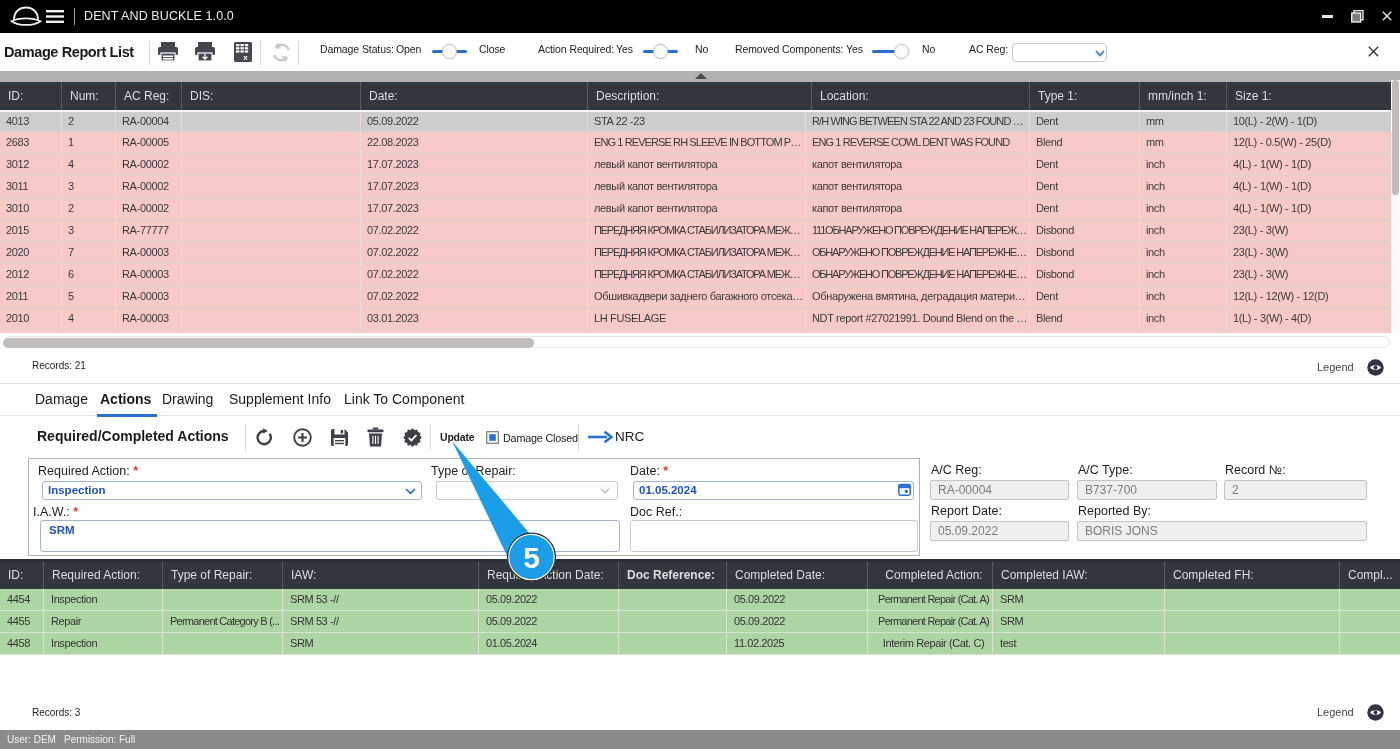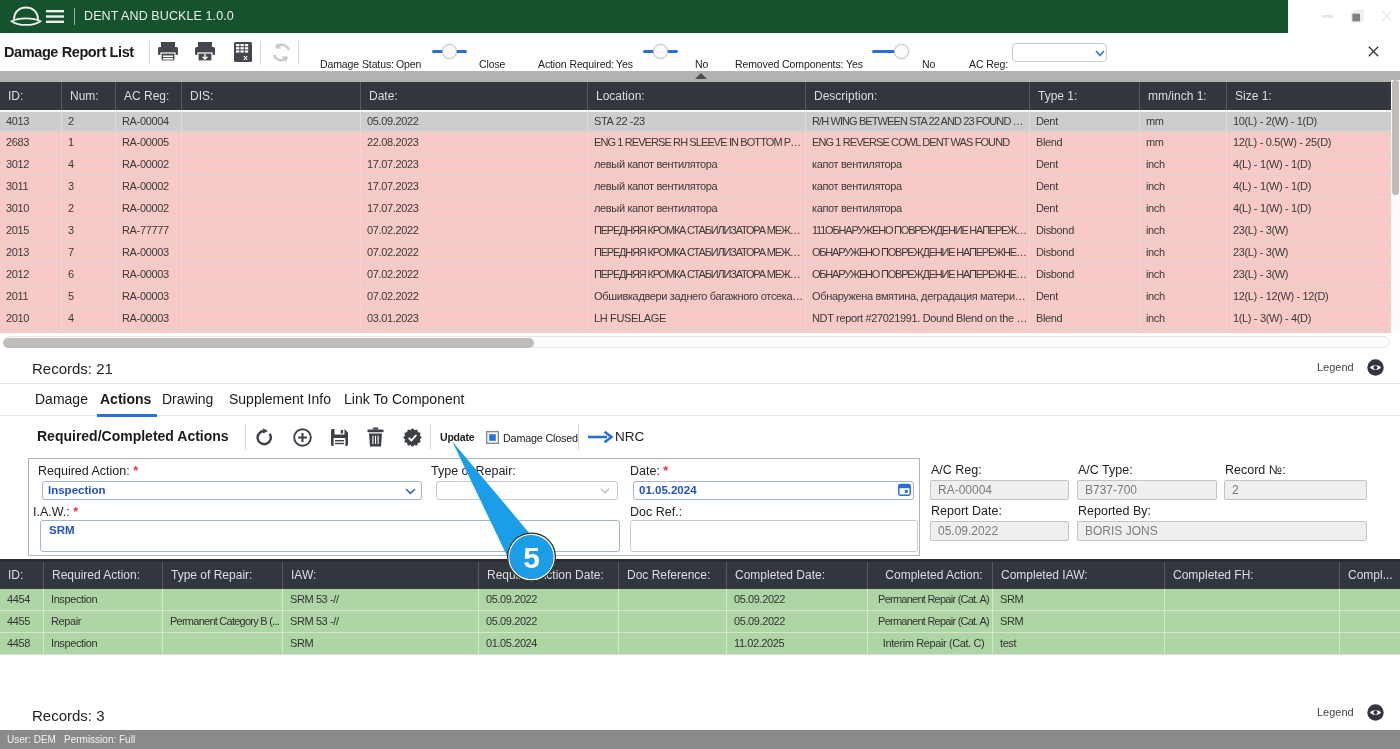--- a/index.html
+++ b/index.html
@@ -1,29 +1,29 @@
 <!DOCTYPE html>
 <html><head>
 <meta charset="utf-8">
 <style>
   * { margin:0; padding:0; box-sizing:border-box; }
   html,body { width:1400px; height:749px; overflow:hidden; font-family:"Liberation Sans", sans-serif; background:#fff; }
   #app { position:relative; width:1400px; height:749px; background:#fff; }
   .abs { position:absolute; }
 
   
-  #titlebar { left:0; top:0; width:1288px; height:33px; background:#14532d; }
+  #titlebar { left:0; top:0; width:1400px; height:33px; background:#000000; }
   #titletext { left:84px; top:9px; font-size:12.5px; color:#ededed; letter-spacing:0.1px; }
   .tsep { left:74px; top:8px; width:1px; height:17px; background:#a5a5a5; }
 
   
   #toolbar { left:0; top:33px; width:1400px; height:38px; background:#ffffff; }
   .vsep { position:absolute; width:1px; background:#d9d9d9; top:8px; height:24px; }
   #drl { left:4px; top:11px; font-size:14.5px; font-weight:bold; color:#1a1a1a; letter-spacing:-0.4px; }
-  .tog-label { position:absolute; top:25px; font-size:10.5px; color:#222; letter-spacing:-0.1px; }
+  .tog-label { position:absolute; top:10px; font-size:10.5px; color:#222; letter-spacing:-0.1px; }
   .tog-track { position:absolute; top:50px; width:35px; height:3px; background:#2a6fd6; border-radius:2px; }
   .tog-thumb { position:absolute; width:15px; height:15px; background:#fbfbfb; border:1px solid #c3c3c3; border-radius:50%; box-shadow:0 0 2px rgba(0,0,0,0.15); }
 
   
   #strip1 { left:0; top:71px; width:1400px; height:11px; background:#b2b2b2; }
   #strip1 .tri { position:absolute; left:695px; top:2px; width:0; height:0; border-left:6px solid transparent; border-right:6px solid transparent; border-bottom:6px solid #4d4d4d; }
 
   
   #t1 { left:0; top:82px; width:1391px; }
   .t1row { display:flex; }
@@ -37,21 +37,21 @@
   .u{letter-spacing:-0.9px!important;} .uu{letter-spacing:-1.2px!important;}
   .c0{width:62px;} .c1{width:54px;} .c2{width:66px;} .c3{width:179px;} .c4{width:227px;}
   .c5{width:218px;} .c6{width:224px;} .c7{width:110px;} .c8{width:87px;} .c9{width:164px; border-right:none!important;}
 
   
   #vsb { left:1391px; top:80px; width:9px; height:253px; background:#fcfbfb; }
   #vsb .thumb { position:absolute; left:1px; top:0px; width:7px; height:115px; background:#bdbab7; border-radius:4px; }
   #hsb { left:4px; top:336px; width:1386px; height:12px; background:#fdfdfd; border:1px solid #e8e6e5; border-radius:6px; }
   #hsb .thumb { position:absolute; left:-2px; top:1px; width:531px; height:10px; background:#c0bdba; border-radius:5px; }
 
-  .records { font-size:15px; color:#222;padding-left:16px; }
+  .records { font-size:10px; color:#222;padding-left:16px; }
   .legend-lbl { font-size:11px; color:#444; }
 
   
   #tabs { left:0; top:383px; width:1400px; height:33px; border-top:1px solid #e0e0e0; border-bottom:1px solid #e3e3e3; background:#fff; }
   .tab { position:absolute; top:7px; font-size:14px; color:#1a1a1a; }
 
   
   #acts { left:0; top:417px; width:1400px; height:32px; background:#fff; }
   #acts .ttl { position:absolute; left:37px; top:11px; font-size:14px; font-weight:bold; color:#1a1a1a; }
   #acts .sep { position:absolute; top:7px; width:1px; height:26px; background:#d9d9d9; }
@@ -65,21 +65,21 @@
   .fro-label { position:absolute; font-size:12.5px; color:#222; }
   .fro { position:absolute; height:20px; background:#efefef; border:1px solid #c3c3c3; border-radius:2px; font-size:12px; color:#7b7b7b; line-height:19px; padding-left:7px; }
 
   
   #t2 { left:0; top:559px; width:1400px; }
   #t2 .hdr { display:flex; background:#32363d; height:30px; border-top:3px solid #2a2d33; }
   #t2 .hdr .c { color:#dcdee0; font-size:12px; line-height:27px; padding-left:8px; border-right:1px solid #585b61; overflow:hidden; white-space:nowrap; }
   #t2 .r { display:flex; height:22px; background:#aed5a4; border-bottom:1px solid #d9e3d2; }
   #t2 .r .c { font-size:11px; letter-spacing:-0.4px; color:#333; line-height:21px; padding-left:7px; border-right:1px solid #d8e4d0; overflow:hidden; white-space:nowrap; text-overflow:ellipsis; }
   .d0{width:44px;} .d1{width:119px;} .d2{width:120px;} .d3{width:196px;} .d4{width:140px;}
-  .d5{width:108px;} .d6{width:141px;} .d7{width:125px;text-align:center;} .d8{width:172px;} .d9{width:175px;} .d10{width:60px; border-right:none!important;}
+  .d5{width:108px;font-weight:bold;} .d6{width:141px;} .d7{width:125px;text-align:center;} .d8{width:172px;} .d9{width:175px;} .d10{width:60px; border-right:none!important;}
 
   #statusbar { left:0; top:730px; width:1400px; height:19px; background:#8a8a8a; color:#f2f2f2; font-size:10px; }
 </style>
 </head>
 <body>
 <div id="app">
 
   <div class="abs" id="titlebar">
     <svg class="abs" style="left:10px;top:6px" width="32" height="22" viewBox="0 0 32 22">
       <path d="M4 14 C4 4.5 10.5 1.5 16 1.5 C21.5 1.5 28 4.5 28 14" fill="none" stroke="#efefef" stroke-width="1.9"></path>
@@ -181,22 +181,22 @@
       <div class="tri"></div>
     </div>
 
   <div class="abs" id="t1">
     <div class="t1row t1h">
       <div class="c c0">ID:</div>
         <div class="c c1">Num:</div>
         <div class="c c2">AC Reg:</div>
         <div class="c c3">DIS:</div>
       <div class="c c4">Date:</div>
+        <div class="c c6">Description:</div>
         <div class="c c5">Location:</div>
-        <div class="c c6">Description:</div>
       <div class="c c7">Type 1:</div>
         <div class="c c8">mm/inch 1:</div>
         <div class="c c9">Size 1:</div>
     </div>
     <div class="t1row t1r sel">
       <div class="c c0">4013</div>
         <div class="c c1">2</div>
         <div class="c c2">RA-00004</div>
         <div class="c c3"></div>
       <div class="c c4">05.09.2022</div>
@@ -260,21 +260,21 @@
         <div class="c c2">RA-77777</div>
         <div class="c c3"></div>
       <div class="c c4">07.02.2022</div>
         <div class="c c5 uu">ПЕРЕДНЯЯ КРОМКА СТАБИЛИЗАТОРА МЕЖДУ НЕРВЮРАМИ</div>
         <div class="c c6 uu">111ОБНАРУЖЕНО ПОВРЕЖДЕНИЕ НАПЕРЕЖНЕЙ КРОМКЕ</div>
       <div class="c c7">Disbond</div>
         <div class="c c8">inch</div>
         <div class="c c9">23(L) - 3(W)</div>
     </div>
     <div class="t1row t1r">
-      <div class="c c0">2013</div>
+      <div class="c c0">2020</div>
         <div class="c c1">7</div>
         <div class="c c2">RA-00003</div>
         <div class="c c3"></div>
       <div class="c c4">07.02.2022</div>
         <div class="c c5 uu">ПЕРЕДНЯЯ КРОМКА СТАБИЛИЗАТОРА МЕЖДУ НЕРВЮРАМИ</div>
         <div class="c c6 uu">ОБНАРУЖЕНО ПОВРЕЖДЕНИЕ НАПЕРЕЖНЕЙ КРОМКЕ</div>
       <div class="c c7">Disbond</div>
         <div class="c c8">inch</div>
         <div class="c c9">23(L) - 3(W)</div>
     </div>

